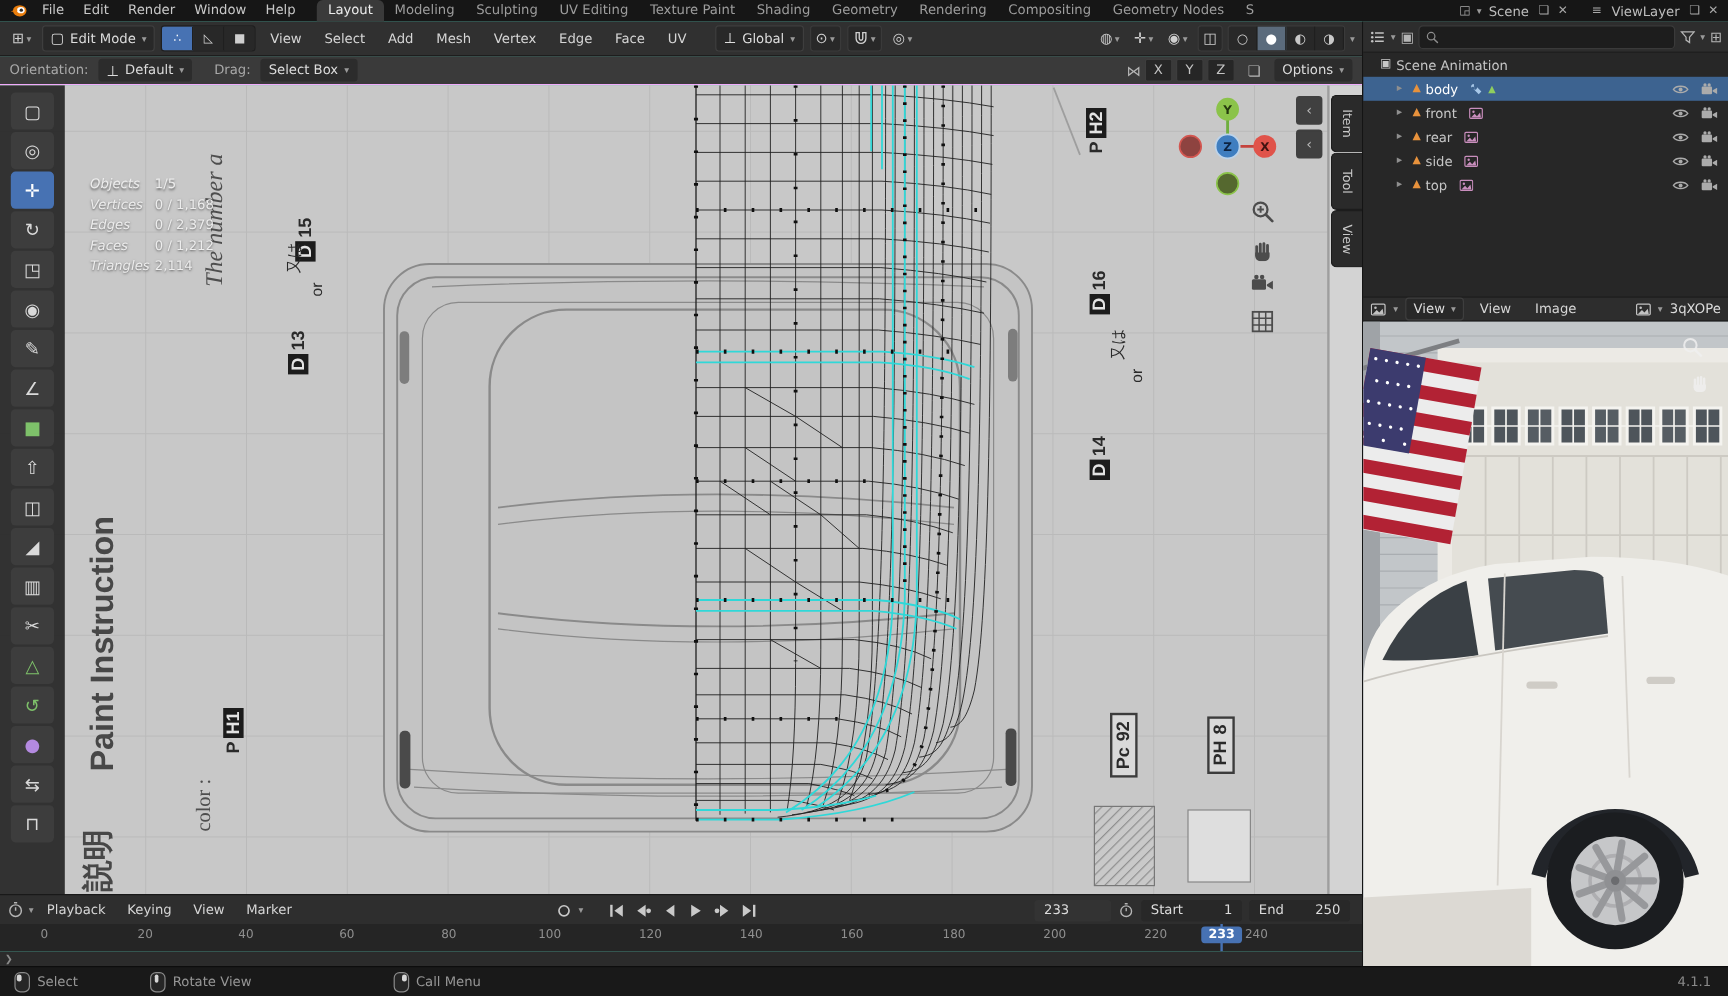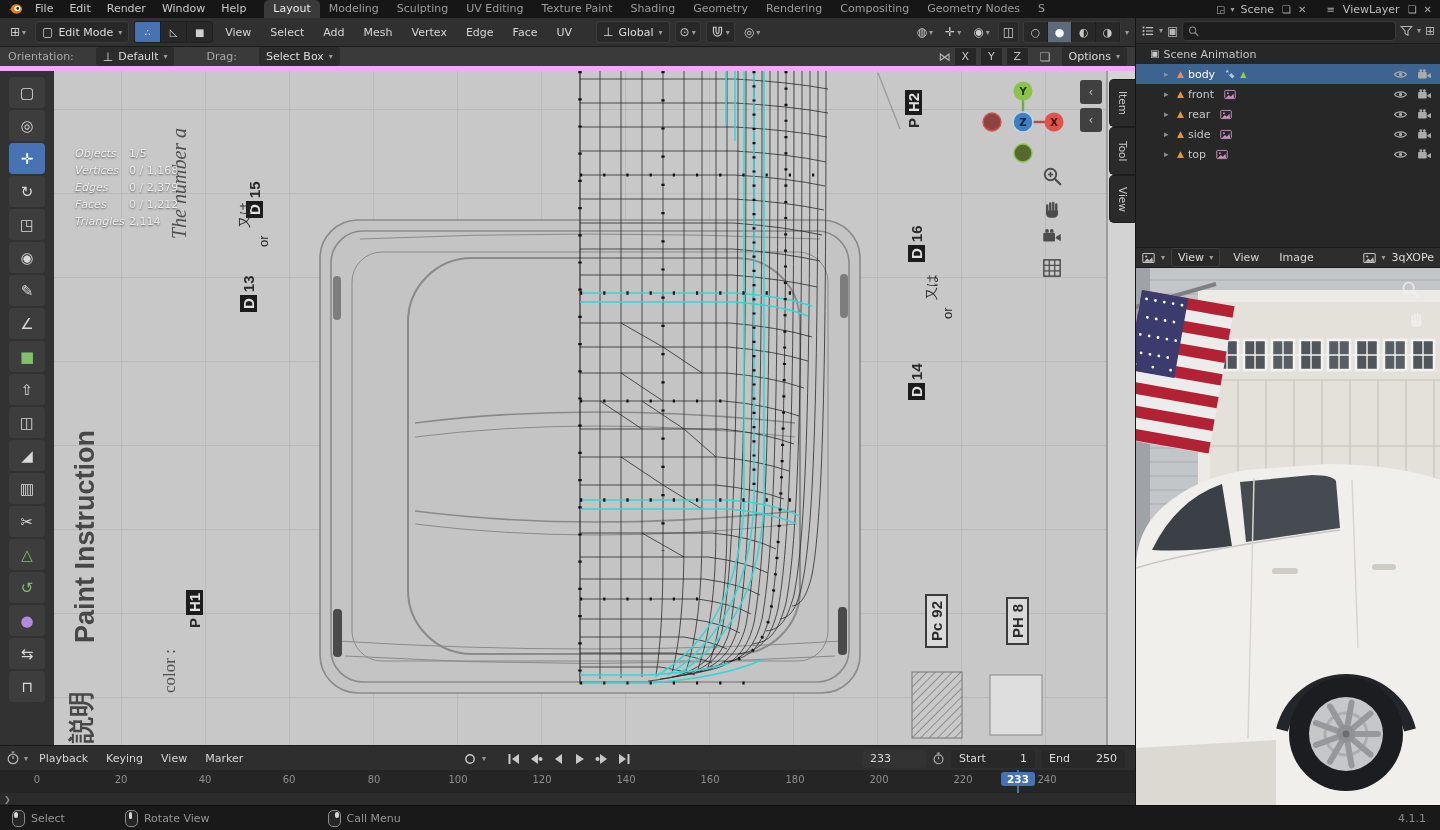--- a/index.html
+++ b/index.html
@@ -38,21 +38,21 @@
   .icbtn{height:20px;display:flex;align-items:center;gap:2px;padding:0 4px;border-radius:3px;
          background:#282828;border:1px solid #3a3a3a;color:#cfcfcf;}
   .icbtn.flat{background:transparent;border:none;}
   .shade-group{display:flex;background:#282828;border:1px solid #3a3a3a;border-radius:3px;overflow:hidden;}
   .shade-btn{width:23px;height:20px;display:flex;align-items:center;justify-content:center;
              color:#c9c9c9;font-size:11px;border-right:1px solid #1f1f1f;}
   .shade-btn.active{background:#5b6b7c;color:#fff;}
 
   
   .tset{position:absolute;left:0;top:47px;width:1135px;height:24px;background:#3a3a3a;
-        border-bottom:5px solid #f0abfc;display:flex;align-items:center;gap:22px;
+        border-bottom:1px solid #f0abfc;display:flex;align-items:center;gap:8px;
         padding:0 8px;box-sizing:border-box;}
   .tlabel{color:#a9a9a9;}
   .dd2{background:#2c2c2c;border-radius:3px;height:19px;display:flex;align-items:center;
        gap:5px;padding:0 7px;color:#dcdcdc;}
   .tset-right{margin-left:auto;display:flex;align-items:center;gap:3px;}
   .axis-btn{width:21px;height:17px;background:#262626;border:1px solid #3d3d3d;border-radius:2px;
             display:flex;align-items:center;justify-content:center;color:#c3c3c3;}
 
   
   .vp{position:absolute;left:0;top:71px;width:1135px;height:674px;background:#c8c8c8;

